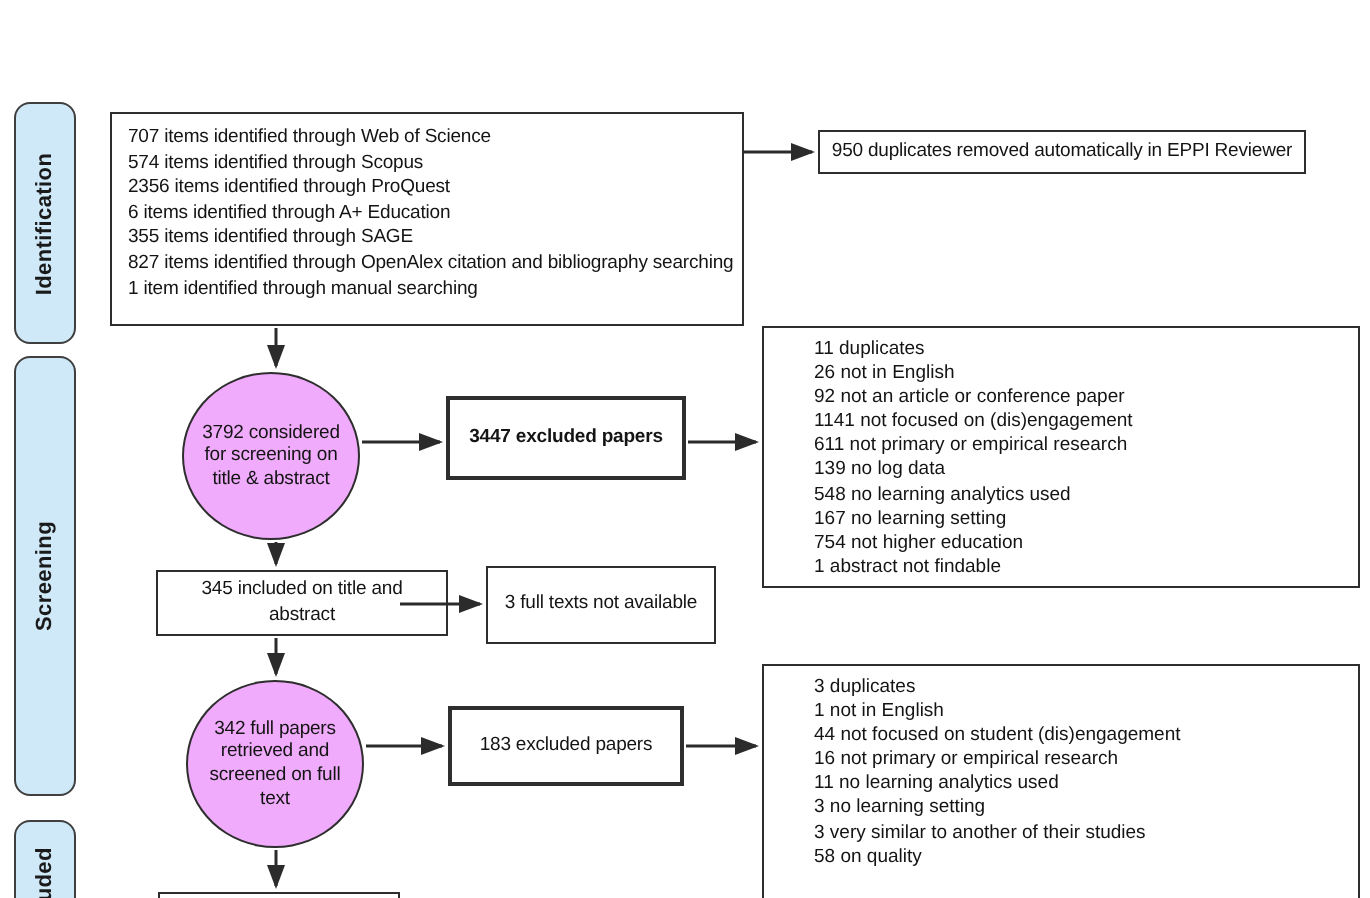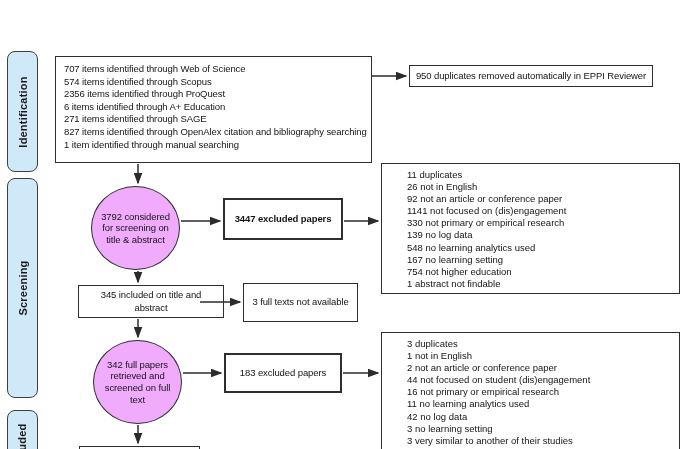--- a/index.html
+++ b/index.html
@@ -51,21 +51,21 @@
   </div>
   <div class="stage" style="top:370px;height:73px;">
     <span>Included</span>
   </div>
 
   <div class="box listbox src" style="left:55px;top:16px;width:317px;height:107px;">
     <div class="line">707 items identified through Web of Science</div>
     <div class="line">574 items identified through Scopus</div>
     <div class="line">2356 items identified through ProQuest</div>
     <div class="line">6 items identified through A+ Education</div>
-    <div class="line">271 items identified through SAGE</div>
+    <div class="line">355 items identified through SAGE</div>
     <div class="line">827 items identified through OpenAlex citation and bibliography searching</div>
     <div class="line">1 item identified through manual searching</div>
   </div>
 
   <div class="box centerbox" style="left:409px;top:25px;width:244px;height:22px;">
     <span>950 duplicates removed automatically in EPPI Reviewer</span>
   </div>
 
   <div class="circle" style="left:91px;top:146px;width:89px;height:84px;">
     <span>3792 considered for screening on title &amp; abstract</span>
@@ -73,21 +73,21 @@
 
   <div class="box thick centerbox" style="left:223px;top:158px;width:120px;height:42px;font-weight:bold;">
     <span>3447 excluded papers</span>
   </div>
 
   <div class="box listbox" style="left:381px;top:123px;width:299px;height:131px;">
     <div class="line">11 duplicates</div>
     <div class="line">26 not in English</div>
     <div class="line">92 not an article or conference paper</div>
     <div class="line">1141 not focused on (dis)engagement</div>
-    <div class="line">330 not primary or empirical research</div>
+    <div class="line">611 not primary or empirical research</div>
     <div class="line">139 no log data</div>
     <div class="line">548 no learning analytics used</div>
     <div class="line">167 no learning setting</div>
     <div class="line">754 not higher education</div>
     <div class="line">1 abstract not findable</div>
   </div>
 
   <div class="box centerbox wrap" style="left:78px;top:245px;width:146px;height:33px;">
     <span>345 included on title and abstract</span>
   </div>
@@ -100,25 +100,23 @@
     <span>342 full papers retrieved and screened on full text</span>
   </div>
 
   <div class="box thick centerbox" style="left:224px;top:313px;width:118px;height:40px;">
     <span>183 excluded papers</span>
   </div>
 
   <div class="box listbox" style="left:381px;top:292px;width:299px;height:130px;">
     <div class="line">3 duplicates</div>
     <div class="line">1 not in English</div>
-    <div class="line">2 not an article or conference paper</div>
     <div class="line">44 not focused on student (dis)engagement</div>
     <div class="line">16 not primary or empirical research</div>
     <div class="line">11 no learning analytics used</div>
-    <div class="line">42 no log data</div>
     <div class="line">3 no learning setting</div>
     <div class="line">3 very similar to another of their studies</div>
     <div class="line">58 on quality</div>
   </div>
 
   <div class="box centerbox" style="left:79px;top:406px;width:121px;height:37px;">
     <span>159 included for synthesis</span>
   </div>
 
   <svg id="connector-layer" width="685" height="449" viewBox="0 0 685 449">

